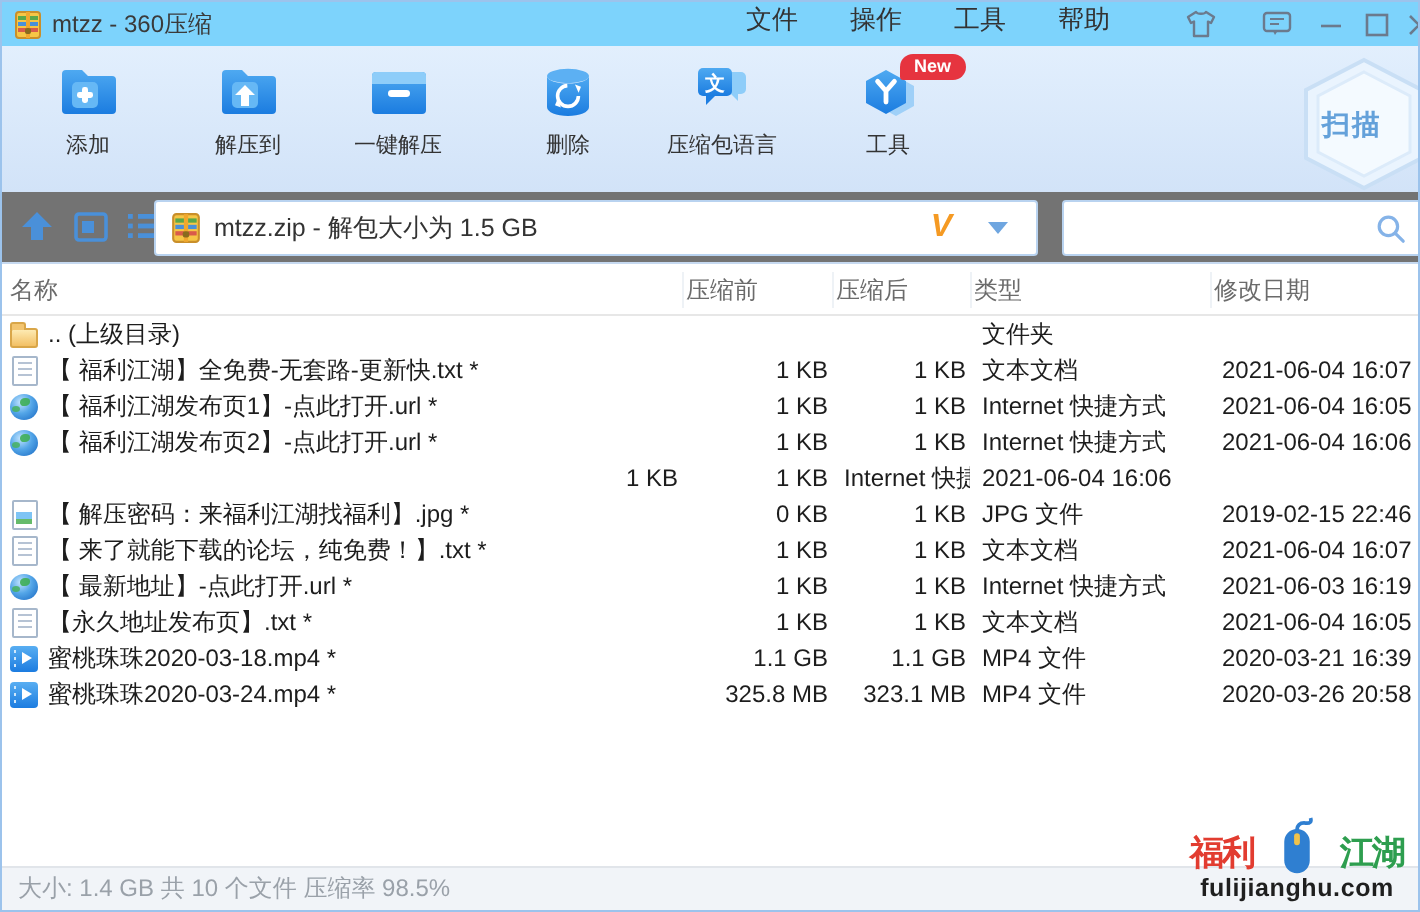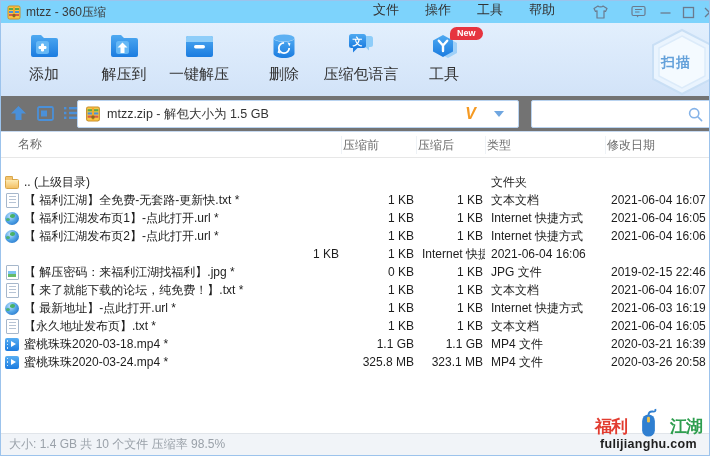--- a/index.html
+++ b/index.html
@@ -11,40 +11,40 @@
   #titlebar { position:absolute; left:0; top:0; width:100%; height:22px; background:#7dd3fc; display:flex; align-items:center; }
   #title-text { font-size:12px; color:#3a3a3a; margin-left:5px; }
   #menubar { position:absolute; left:372px; top:0; height:22px; display:flex; gap:26px; }
   .menu-item { font-size:13px; color:#333; cursor:default; }
   #win-controls { position:absolute; right:0; top:0; height:22px; }
   .wc { position:absolute; top:2px; width:18px; height:18px; display:flex; align-items:center; justify-content:center; }
 
   
   #toolbar { position:absolute; left:0; top:22px; width:100%; height:73px; background:linear-gradient(#e2effd,#d2e3f8); }
   .tb-item { position:absolute; top:6px; transform:translateX(-50%); display:flex; flex-direction:column; align-items:center; width:96px; }
-  .tb-label { font-size:15px; color:#333; margin-top:2px; white-space:nowrap; }
+  .tb-label { font-size:11px; color:#333; margin-top:2px; white-space:nowrap; }
   #new-badge { position:absolute; left:449px; top:4px; background:#e6343f; color:#fff; font-size:9px; font-weight:bold; padding:1px 7px 2px; border-radius:8px 8px 8px 2px; }
   #scan-btn { position:absolute; left:648px; top:5px; width:66px; height:68px; }
   #scan-label { position:absolute; left:12px; top:26px; font-size:14px; font-weight:bold; color:#64a1da; letter-spacing:1px; }
 
   
   #addressbar { position:absolute; left:0; top:95px; width:100%; height:36px; background:#737373; border-bottom:1px solid #c6d9f0; }
   .ab-icon { position:absolute; top:6px; width:22px; height:22px; display:flex; align-items:center; justify-content:center; }
   #path-box { position:absolute; left:76px; top:4px; width:442px; height:28px; background:#fff; border:1px solid #b9d3f0; border-radius:2px; display:flex; align-items:center; }
   #path-text { font-size:12.5px; color:#333; margin-left:6px; white-space:nowrap; overflow:hidden; }
   #vip-v { position:absolute; right:42px; font-size:16px; font-weight:bold; color:#f59a23; font-style:italic; }
   #path-caret { position:absolute; right:14px; width:0; height:0; border-left:5px solid transparent; border-right:5px solid transparent; border-top:6px solid #6fa6e0; }
   #search-box { position:absolute; left:530px; top:4px; width:180px; height:28px; background:#fff; border:1px solid #b9d3f0; border-radius:2px; }
   #search-input { position:absolute; left:4px; top:1px; width:150px; height:24px; border:none; outline:none; font-size:12px; font-family:inherit; background:transparent; }
 
   
   #table-header { position:absolute; left:0; top:131px; width:710px; height:26px; background:#fff; border-bottom:1px solid #e7e7e7; display:grid; grid-template-columns:340px 75px 69px 120px 106px; align-items:center; }
   .th { font-size:12px; color:#6b6b6b; padding-left:1px; border-left:1px solid #eef2f6; height:18px; line-height:18px; }
-  .th:first-child { border-left:none; padding-left:17px;font-family:Liberation Mono, monospace; }
-  #file-list { position:absolute; left:0; top:157px; width:580px;margin-top:15px; }
+  .th:first-child { border-left:none; padding-left:4px; }
+  #file-list { position:absolute; left:0; top:157px; width:580px; }
   .row { display:grid; grid-template-columns:340px 75px 69px 120px 106px; height:18px; align-items:center; background:#fff; }
   .cell { font-size:12px; color:#1d1d1d; white-space:nowrap; overflow:hidden; }
   .c-name { display:flex; align-items:center; padding-left:4px; gap:5px; }
   .c-before,.c-after { text-align:right; padding-right:2px; }
   .c-type { padding-left:6px; }
   .c-date { padding-left:6px; }
 
   
   .fi { position:relative; width:14px; height:14px; flex:0 0 14px; display:inline-block; }
   .fi-folder { width:14px; height:10px; margin-top:3px; background:linear-gradient(#fdeab2,#f3c064); border:1px solid #d9a648; border-radius:1.5px; }

